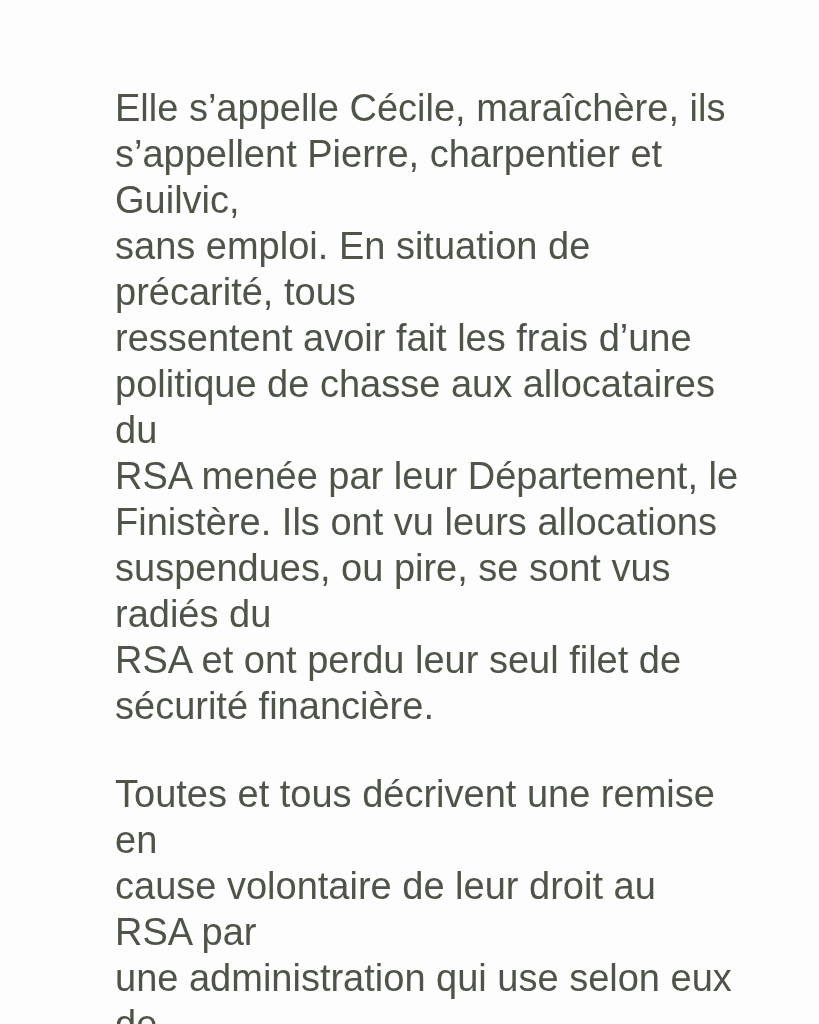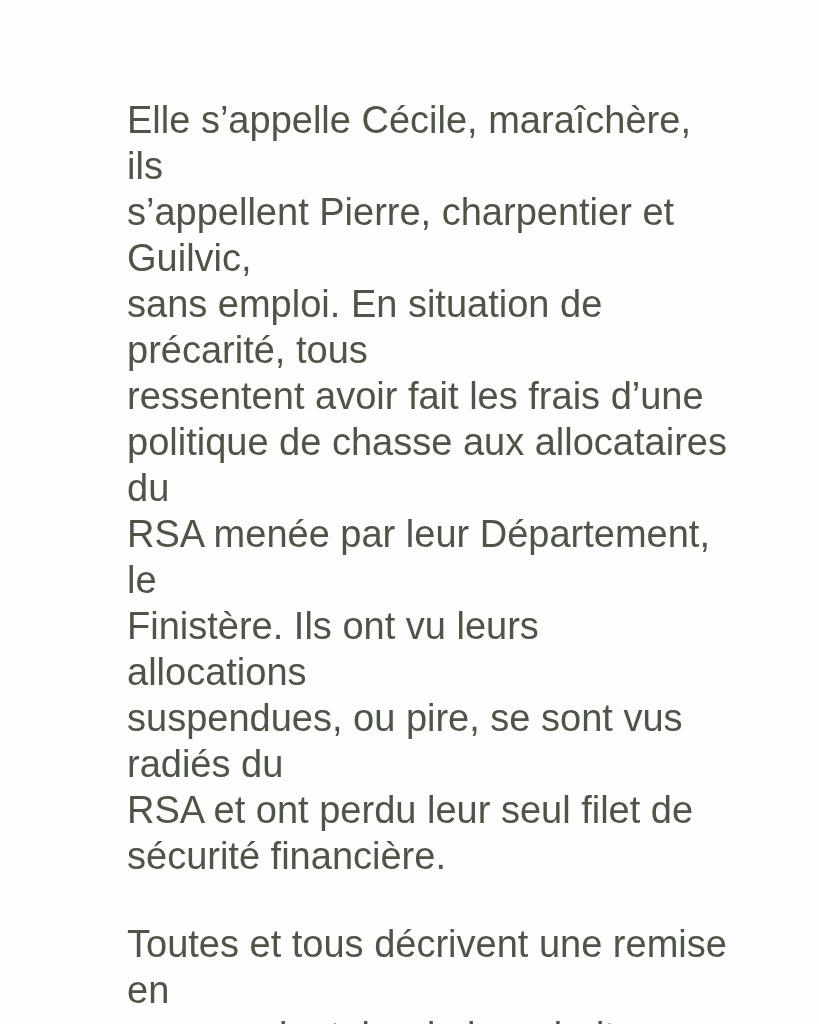--- a/index.html
+++ b/index.html
@@ -26,21 +26,21 @@
     left: 115px;
     top: 85px;
     width: 625px;
     color: var(--text);
     font-size: 38px;
     line-height: 46px;
     font-weight: 400;
     letter-spacing: 0px;
   }
   .article p {
-    margin: 12px;
+    margin: 0;
     white-space: pre-line;
   }
   .article p + p {
     margin-top: 42px;
   }
 </style>
 </head>
 <body>
 
 <div class="page">

